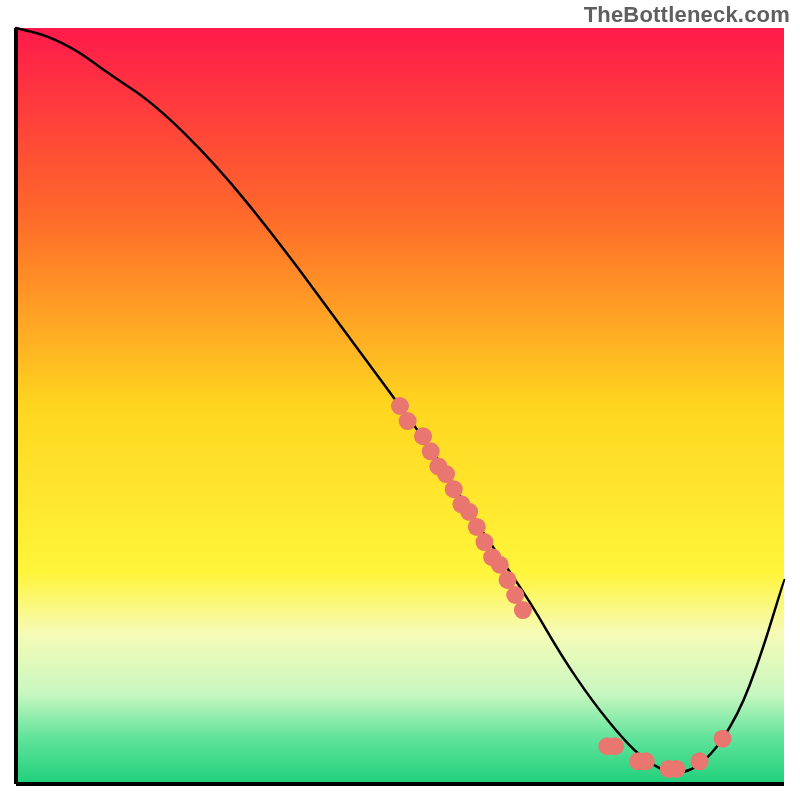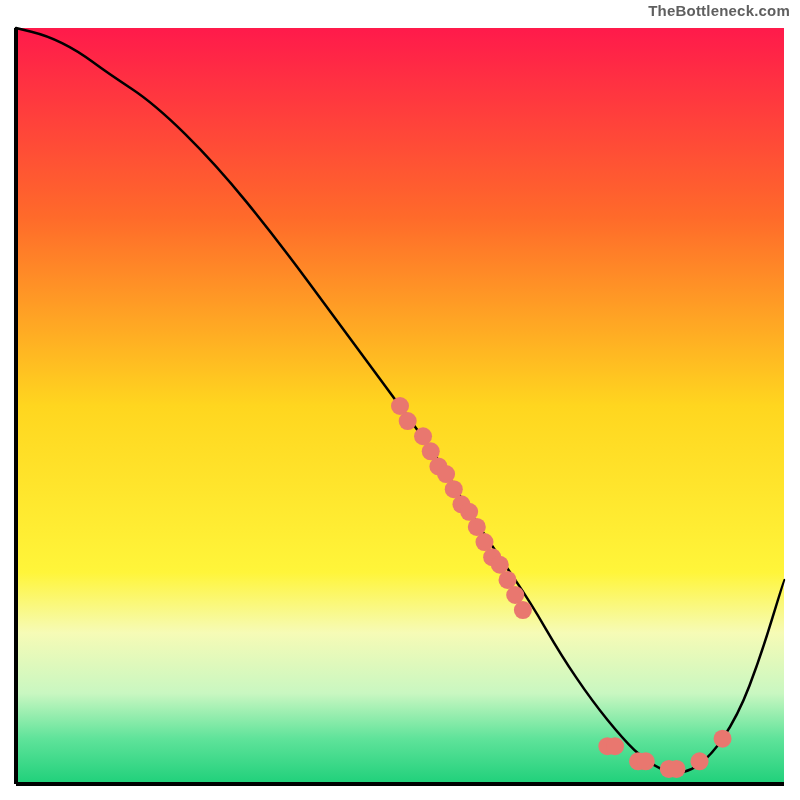--- a/index.html
+++ b/index.html
@@ -13,21 +13,21 @@
   }
   .wrap {
     position: relative;
     width: 800px;
     height: 800px;
   }
   .attribution {
     position: absolute;
     top: 2px;
     right: 10px;
-    font-size: 15px;
+    font-size: 22px;
     font-weight: bold;
     color: #5f5f5f;
     letter-spacing: 0.2px;
   }
   .plot {
     position: absolute;
     left: 14px;
     top: 26px;
     width: 772px;
     height: 760px;

